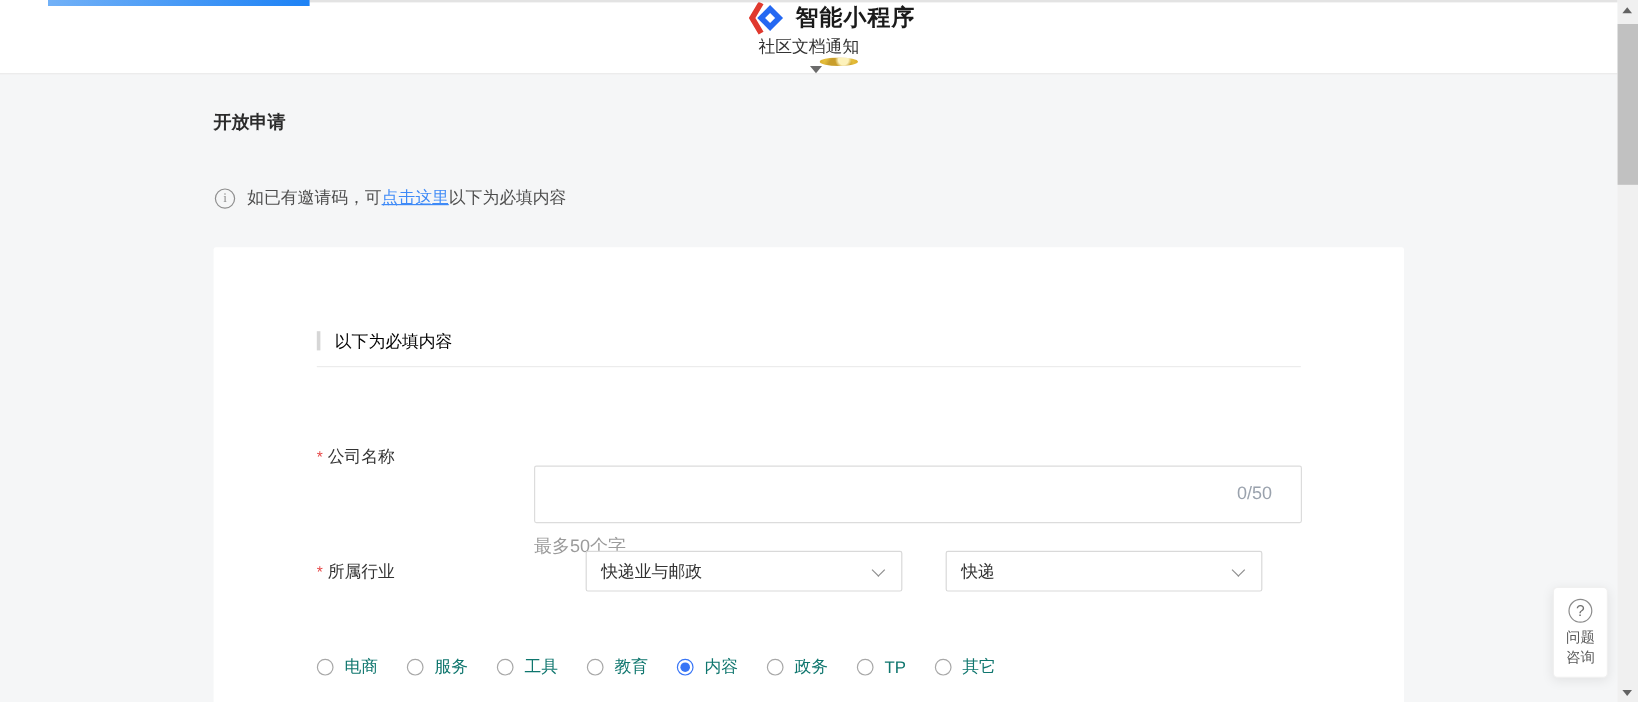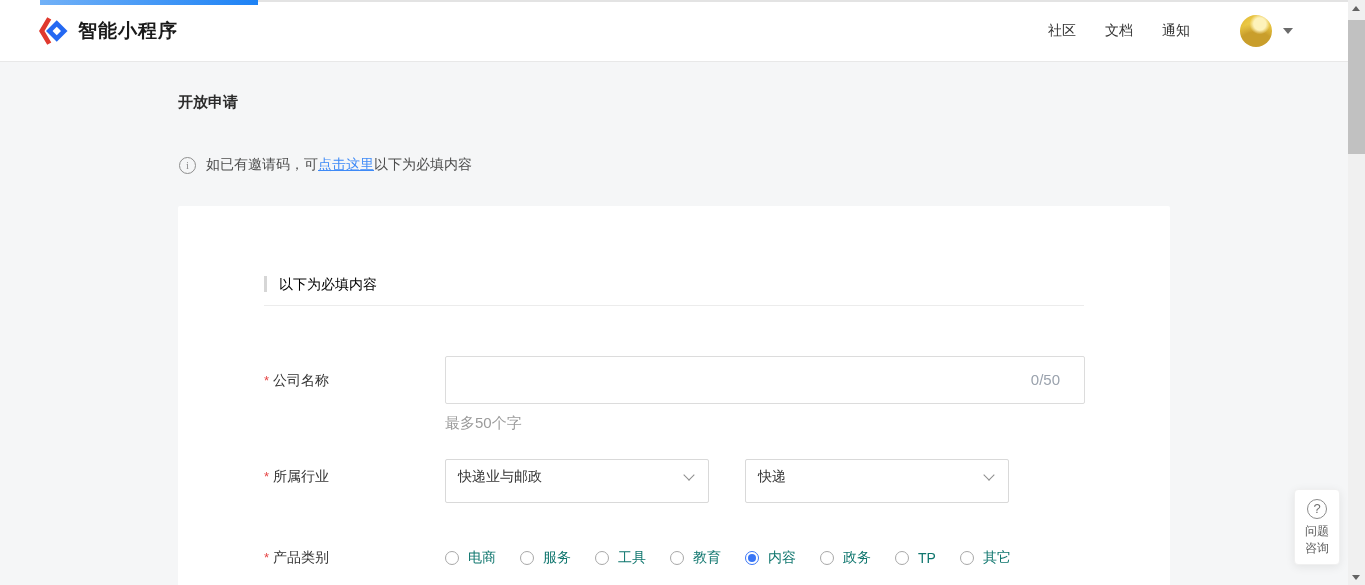--- a/index.html
+++ b/index.html
@@ -13,27 +13,27 @@
 
   
   .loadbar-track { position:absolute; top:0; left:258px; right:17px; height:2px; background:#e3e3e3; z-index:60; }
   .loadbar { position:absolute; top:0; left:40px; width:218px; height:5px;
     background:linear-gradient(90deg,var(--load-from),var(--load-to)); z-index:61; }
 
   
   .header {
     position:absolute; top:0; left:0; right:17px; height:62px;
     background:#fff; border-bottom:1px solid #e8e8e8;
-    display:flex; align-items:center; z-index:10;
+    display:flex; align-items:center; z-index:10;flex-direction:column;
   }
   .brand { display:flex; align-items:center; margin-left:38px; cursor:pointer; }
   .brand-logo { width:30px; height:30px; }
   .brand-name { margin-left:10px; font-size:19px; font-weight:600; color:#1a1a1a; letter-spacing:1px; }
   .header-spacer { flex:1; }
-  .nav { display:flex; align-items:center; gap:29px; font-size:14px; color:#333;font-family:Liberation Mono, monospace; }
+  .nav { display:flex; align-items:center; font-size:14px; color:#333;font-family:Liberation Mono, monospace; }
   .nav-item { cursor:pointer; }
   .avatar {
     width:32px; height:32px; border-radius:50%; margin-left:50px; cursor:pointer;
     background:
       radial-gradient(circle at 62% 28%, #fdf2bb 0 20%, rgba(253,242,187,0) 34%),
       radial-gradient(circle at 50% 115%, #c99e2b 0 50%, rgba(201,158,43,0) 72%),
       radial-gradient(circle, #f4d85e 0%, #e7c23e 65%, #dcae2b 100%);
   }
   .caret-down {
     width:0; height:0; margin-left:11px; cursor:pointer;
@@ -59,31 +59,31 @@
   .section-head {
     position:absolute; left:86px; top:70px; height:16px; line-height:16px;
     border-left:3px solid #d6d6d6; padding-left:12px; font-size:14px; color:#000000;
   }
   .divider { position:absolute; left:86px; right:86px; top:99px; height:1px; background:#ececec; }
 
   .form-row { position:absolute; left:86px; right:86px; display:flex; }
   .row-label { width:181px; font-size:14px; color:#333; flex:0 0 auto; }
   .req { color:var(--req); margin-right:4px; font-size:13px; }
 
-  .input-wrap { position:relative; width:640px; }
+  .input-wrap { position:relative; width:640px;margin-top:32px; }
   .input-box {
     width:640px; height:48px; border:1px solid #dcdcdc; border-radius:2px;
     background:#fff; font-size:14px; color:#333; padding:0 70px 0 14px; outline:none;
   }
   .counter { position:absolute; right:25px; top:0; line-height:48px; font-size:15px; color:#9aa2ad; }
   .hint { margin-top:10px; font-size:15px; color:#9b9b9b; }
 
   .selects { display:flex; gap:36px; }
   .select-box {
-    position:relative; width:264px; height:44px; border:1px solid #d9d9d9; border-radius:2px;
+    position:relative; width:264px; height:34px; border:1px solid #d9d9d9; border-radius:2px;
     background:#fff; font-size:14px; color:#333; line-height:32px; padding-left:12px; cursor:pointer;
   }
   .chevron {
     position:absolute; right:15px; top:11px; width:8px; height:8px;
     border-right:1.5px solid #8e8e8e; border-bottom:1.5px solid #8e8e8e;
     transform:rotate(45deg); pointer-events:none;
   }
 
   .radios { display:flex; align-items:center; }
   .radio-item { display:flex; align-items:center; margin-right:24px; cursor:pointer; }
@@ -165,29 +165,28 @@
   <div class="section-head">以下为必填内容</div>
   <div class="divider"></div>
   <div id="form-rows">
       <div class="form-row" style="top: 150px;">
         <div class="row-label" style="line-height: 48px;"><span class="req">*</span>公司名称</div>
         <div>
           <div class="input-wrap"><input class="input-box" placeholder="" style=""><span class="counter">0/50</span></div>
           <div class="hint">最多50个字</div>
         </div>
       </div>
-      <div class="form-row" style="top: 253px;">
+      <div class="form-row" style="top: 253px; gap: 43px;">
         <div class="row-label" style="line-height: 34px;"><span class="req">*</span>所属行业</div>
         <div class="selects">
           <div class="select-box"><span>快递业与邮政</span><i class="chevron"></i></div>
           <div class="select-box"><span>快递</span><i class="chevron"></i></div>
         </div>
       </div>
       <div class="form-row" style="top: 341px;">
-        <div class="row-label" style="line-height: 20px;"><span class="req">*</span>产品类别</div>
         <div class="radios">
           <div class="radio-item">
             <span class="radio-circle"></span>
             <span class="radio-label">电商</span>
           </div>
           <div class="radio-item">
             <span class="radio-circle"></span>
             <span class="radio-label">服务</span>
           </div>
           <div class="radio-item">

